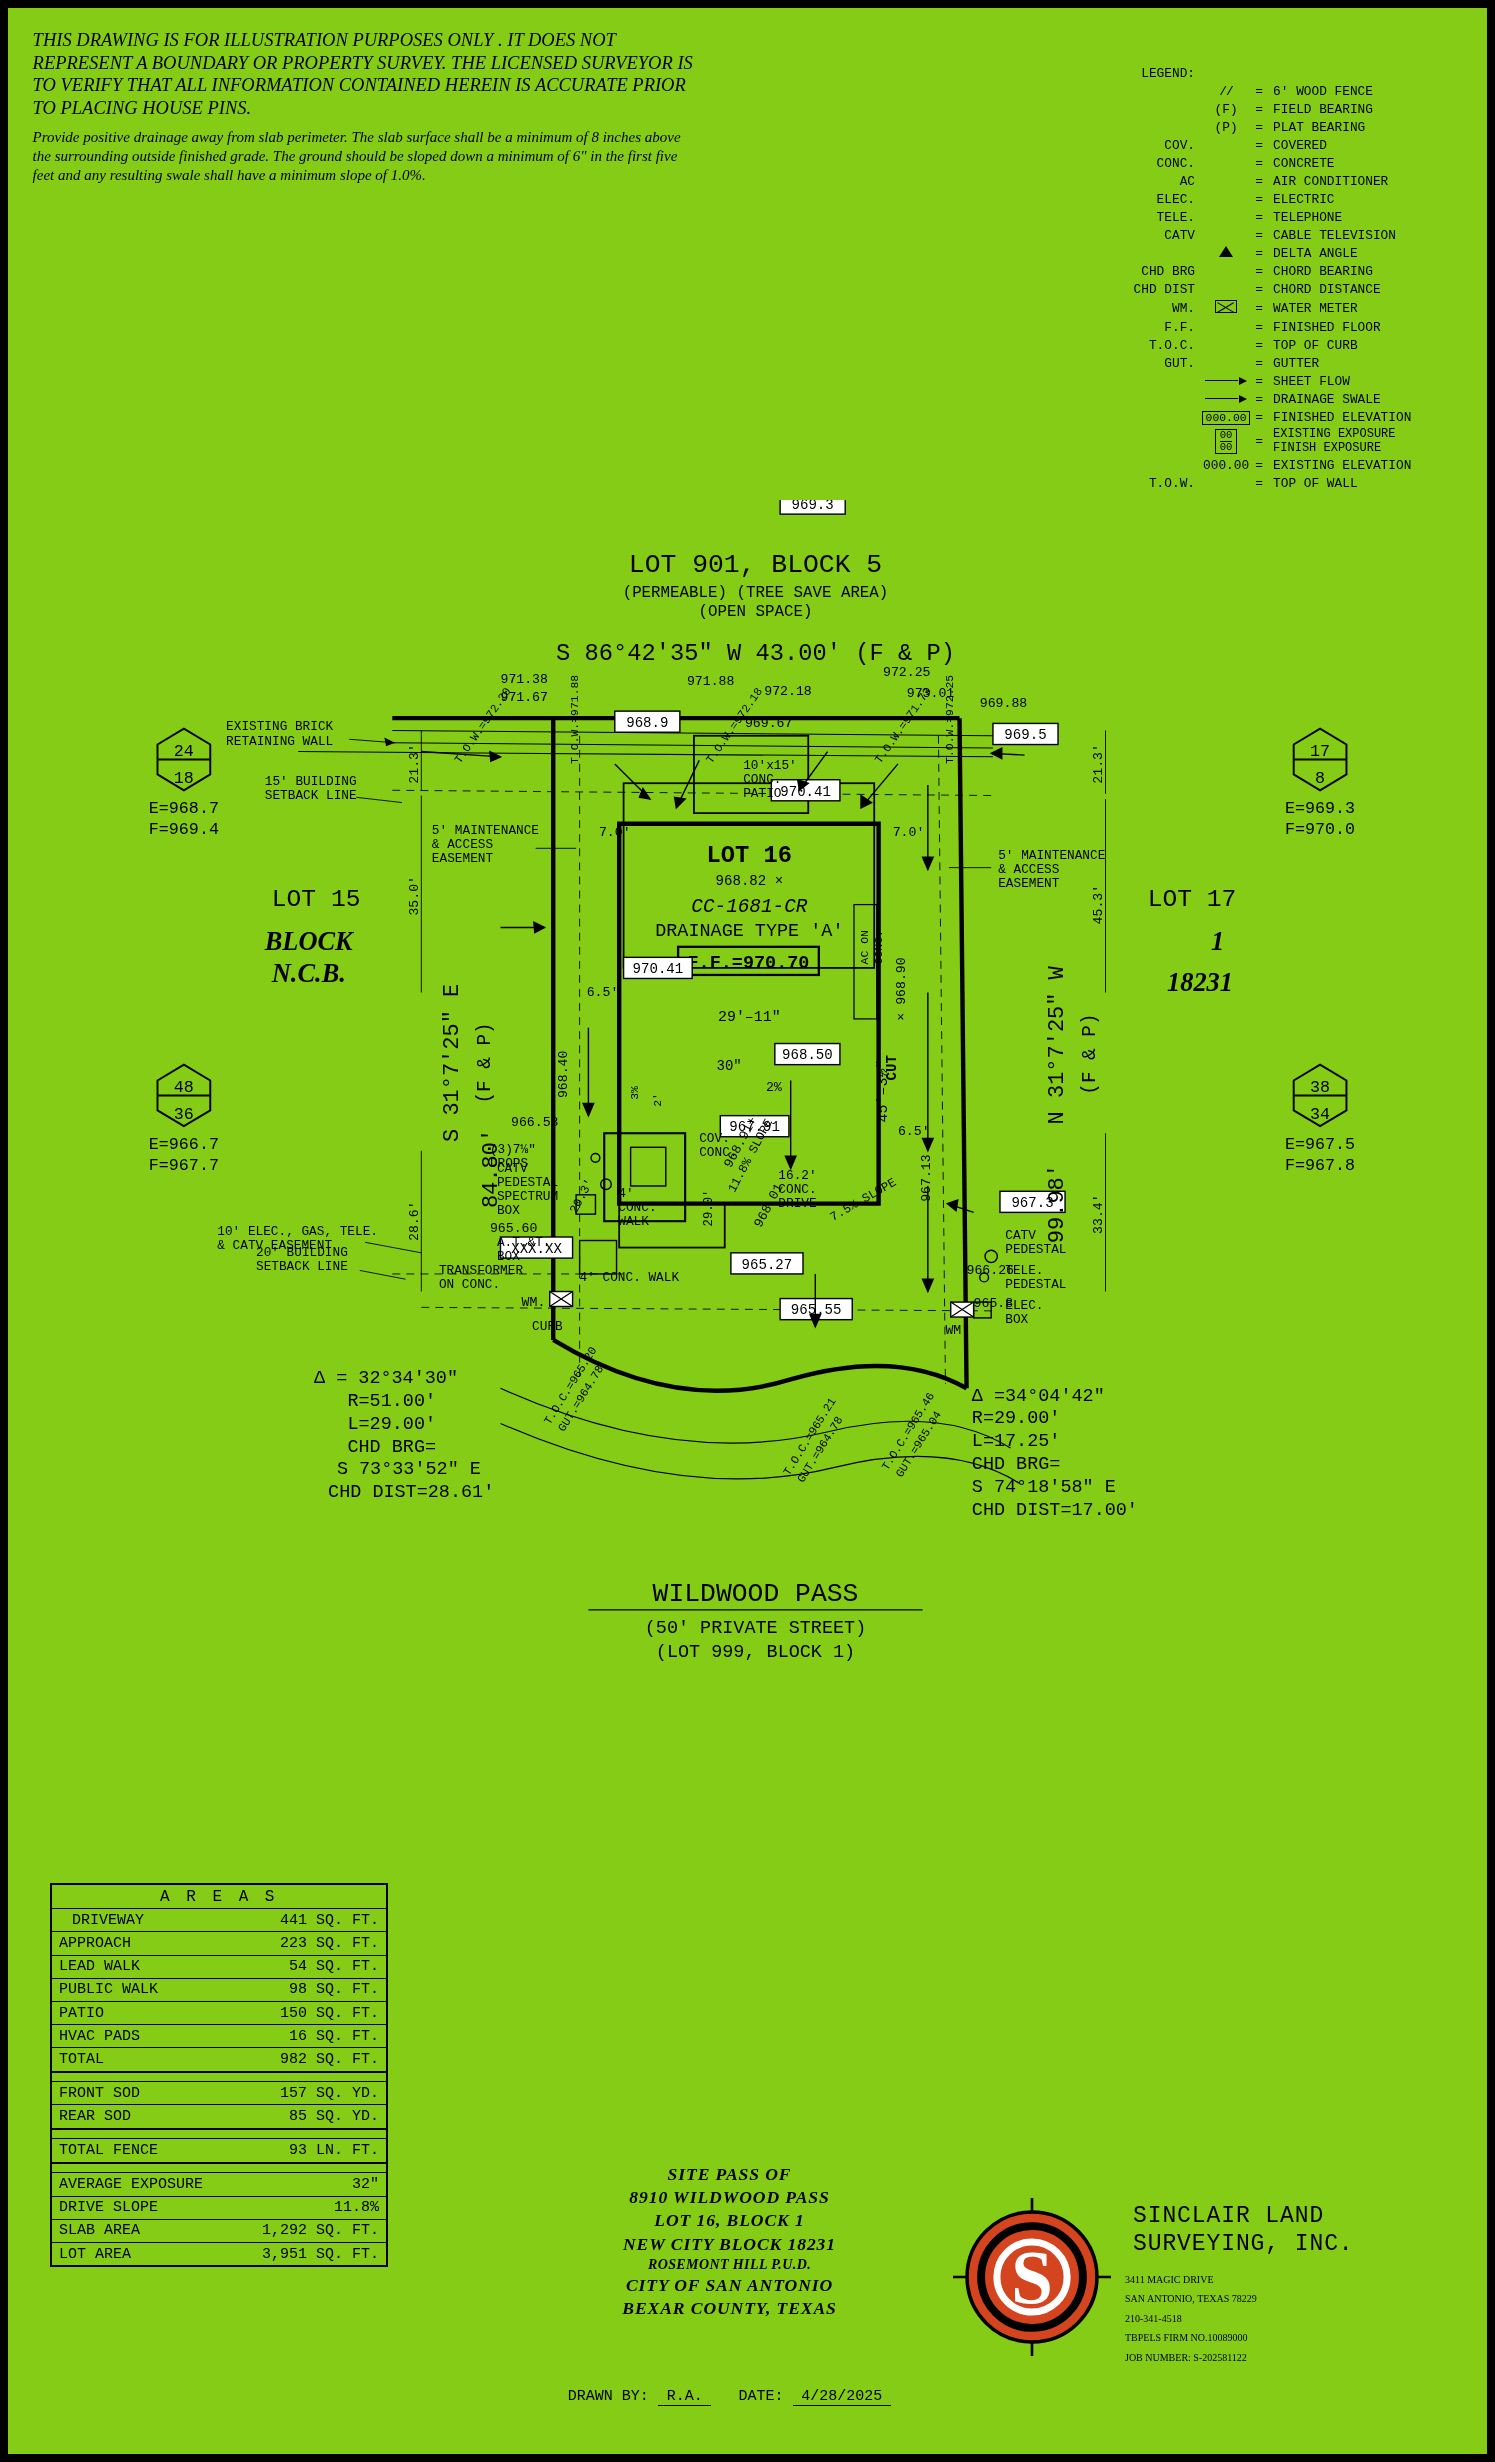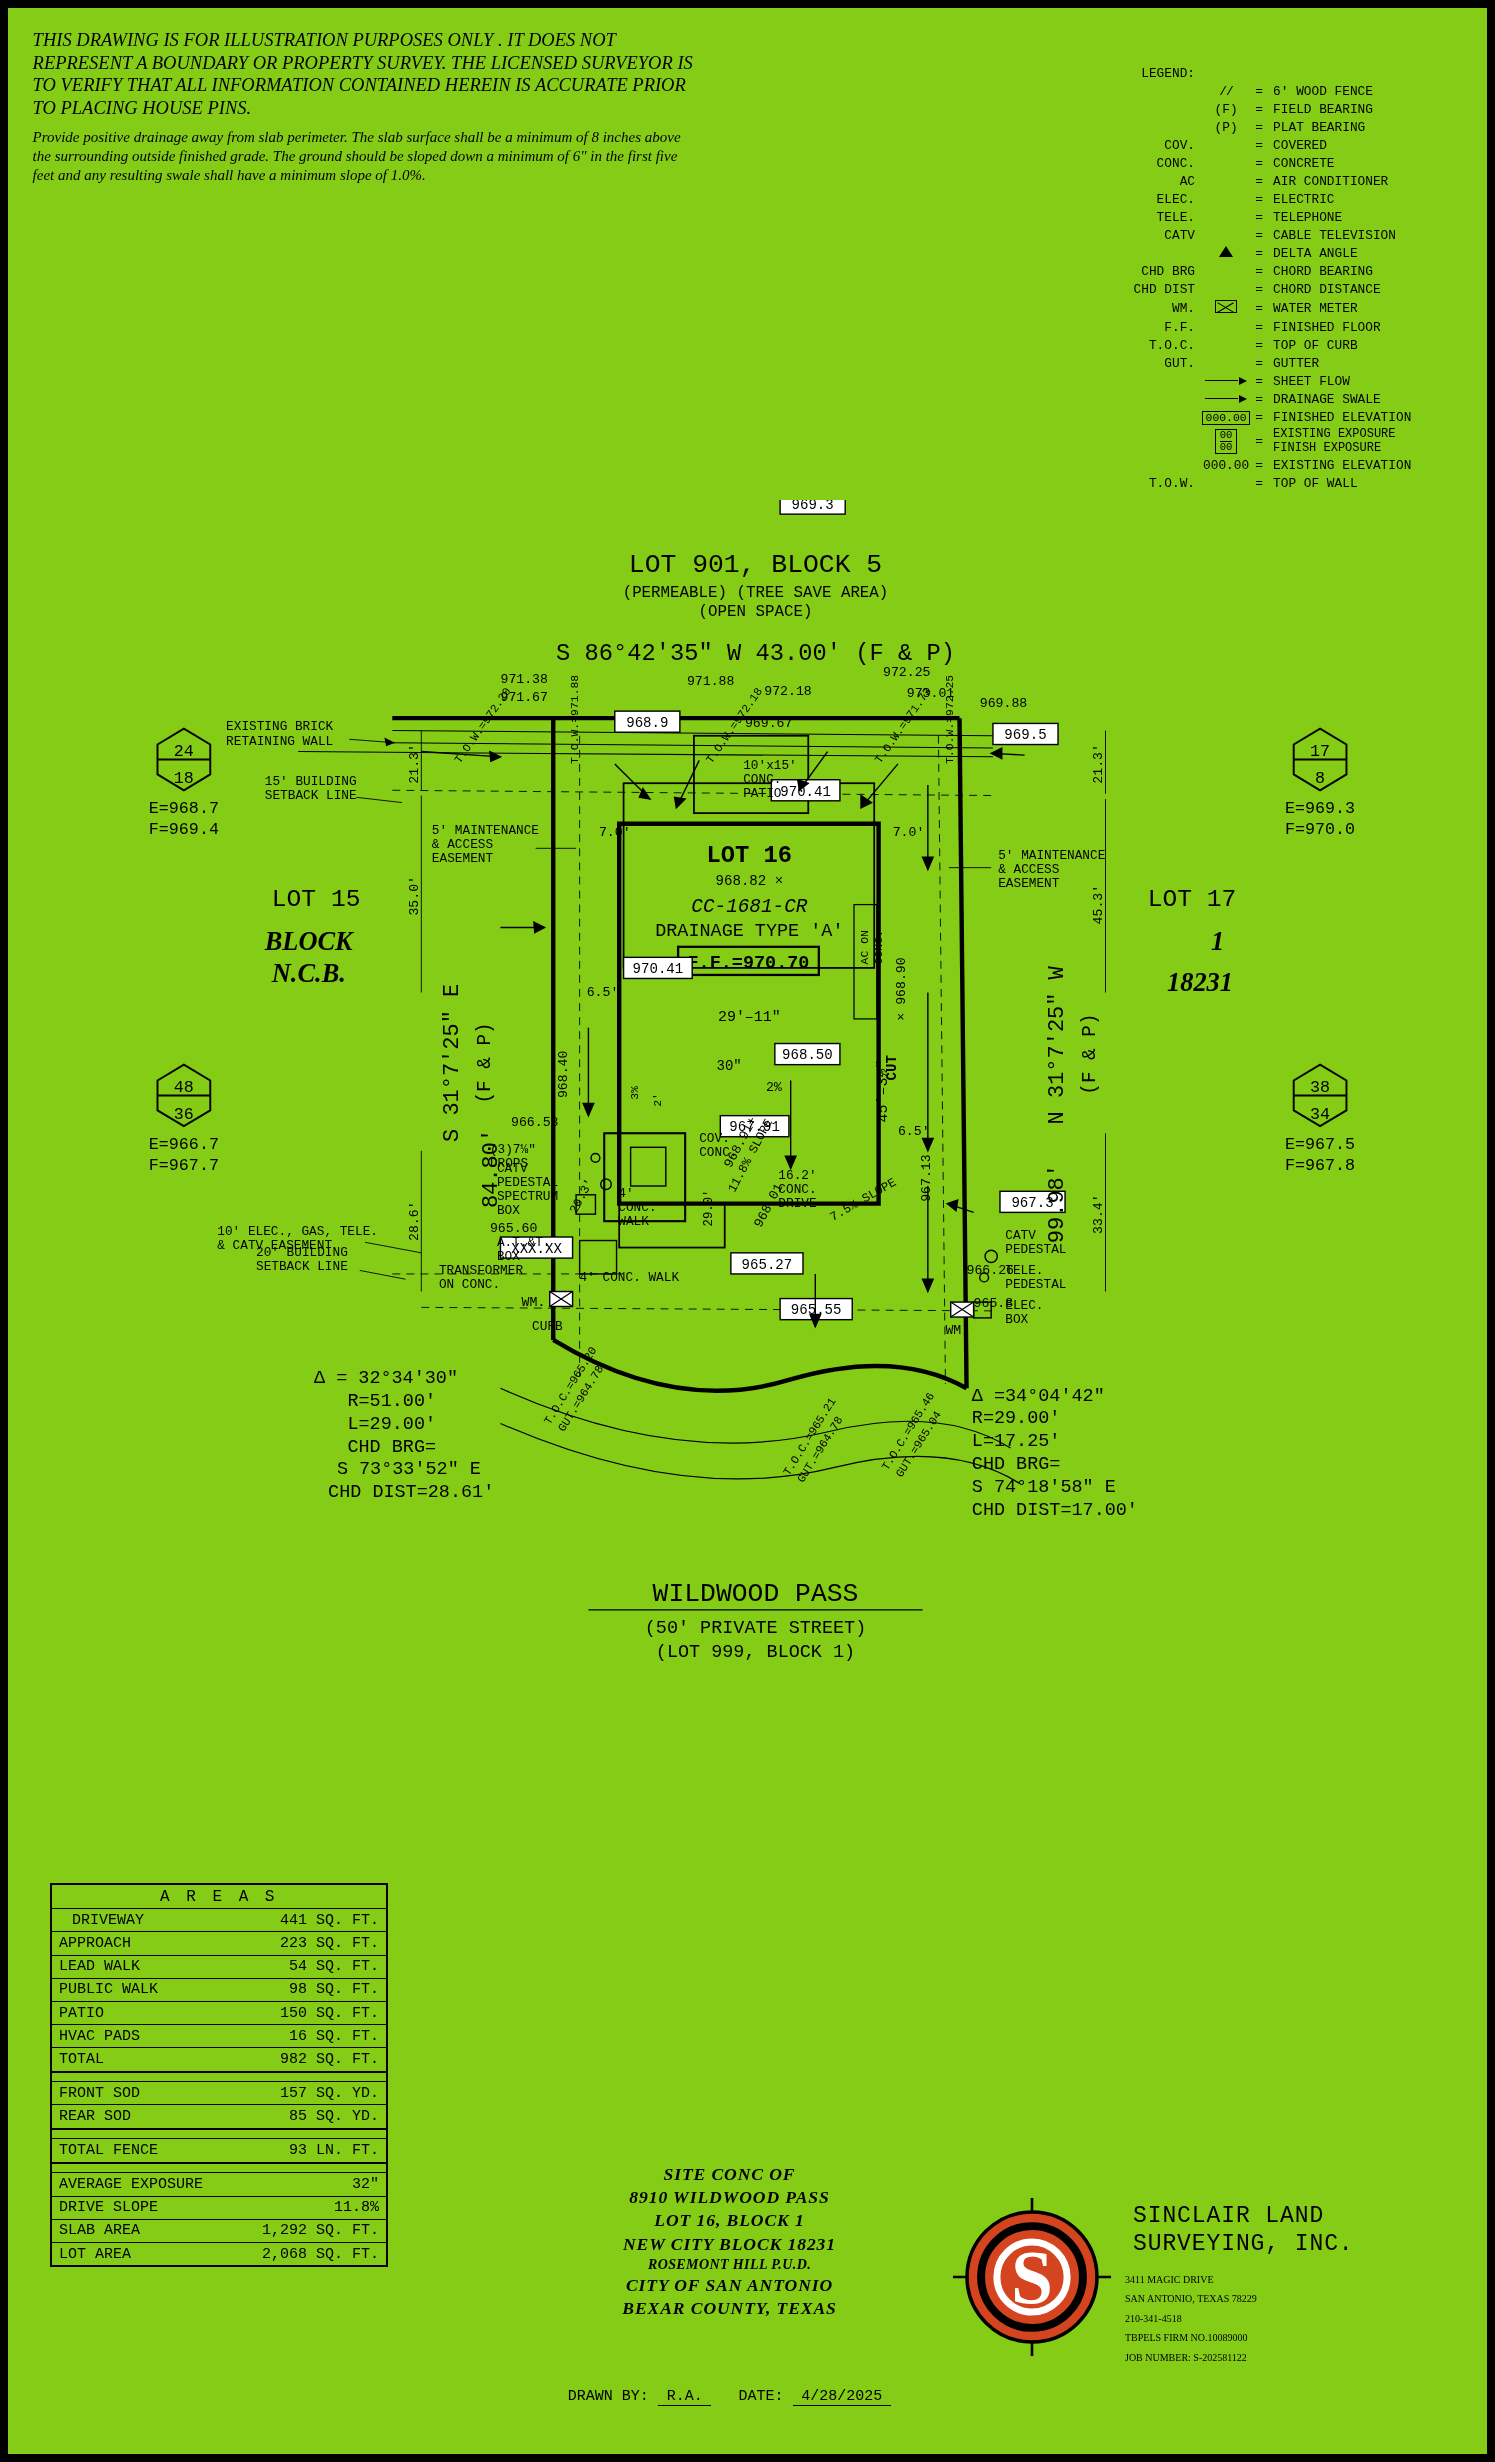--- a/index.html
+++ b/index.html
@@ -644,28 +644,28 @@
       <tr>
             <td>DRIVE SLOPE</td>
             <td class="r">11.8%</td>
           </tr>
       <tr>
             <td>SLAB AREA</td>
             <td class="r">1,292 SQ. FT.</td>
           </tr>
       <tr>
             <td>LOT AREA</td>
-            <td class="r">2,068 SQ. FT.</td>
+            <td class="r">3,951 SQ. FT.</td>
           </tr>
     </tbody>
       </table>
   </div>
 
   <div class="abs" id="titleblock">
-    <div class="l">SITE CONC OF</div>
+    <div class="l">SITE PASS OF</div>
     <div class="l">8910 WILDWOOD PASS</div>
     <div class="l">LOT 16, BLOCK 1</div>
     <div class="l">NEW CITY BLOCK 18231</div>
     <div class="big">ROSEMONT HILL P.U.D.</div>
     <div class="l">CITY OF SAN ANTONIO</div>
     <div class="l">BEXAR COUNTY, TEXAS</div>
   </div>
   <div class="abs ctr" id="drawnby">
     <span>DRAWN BY:</span>
     <span class="ul">R.A.</span>

